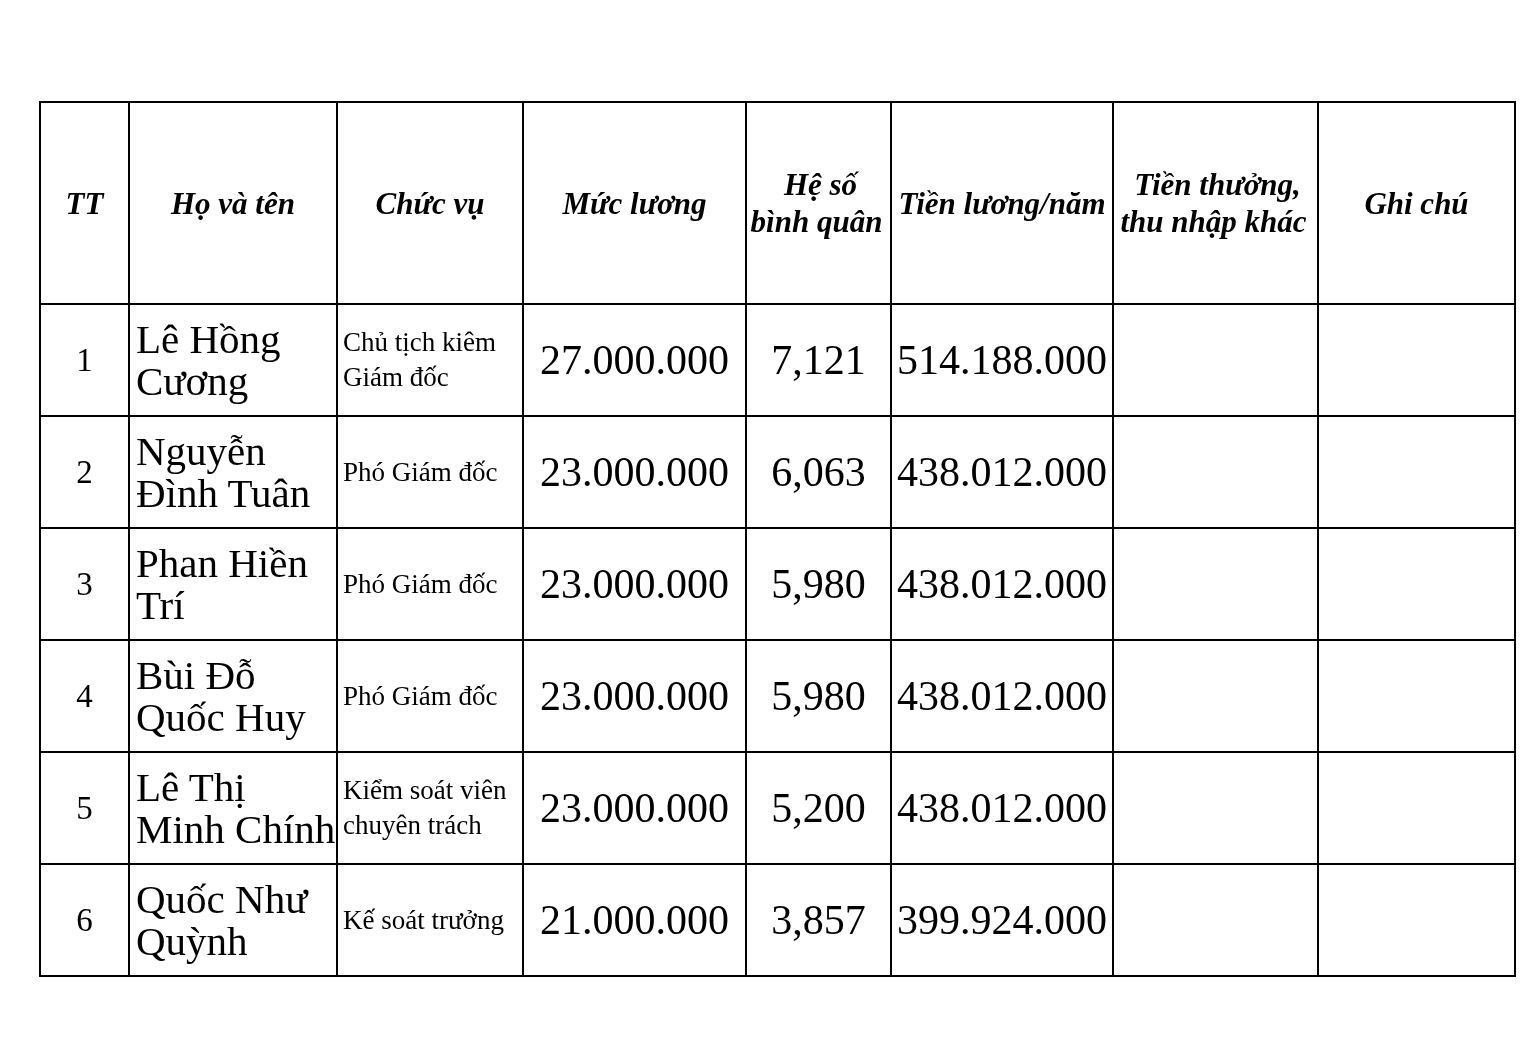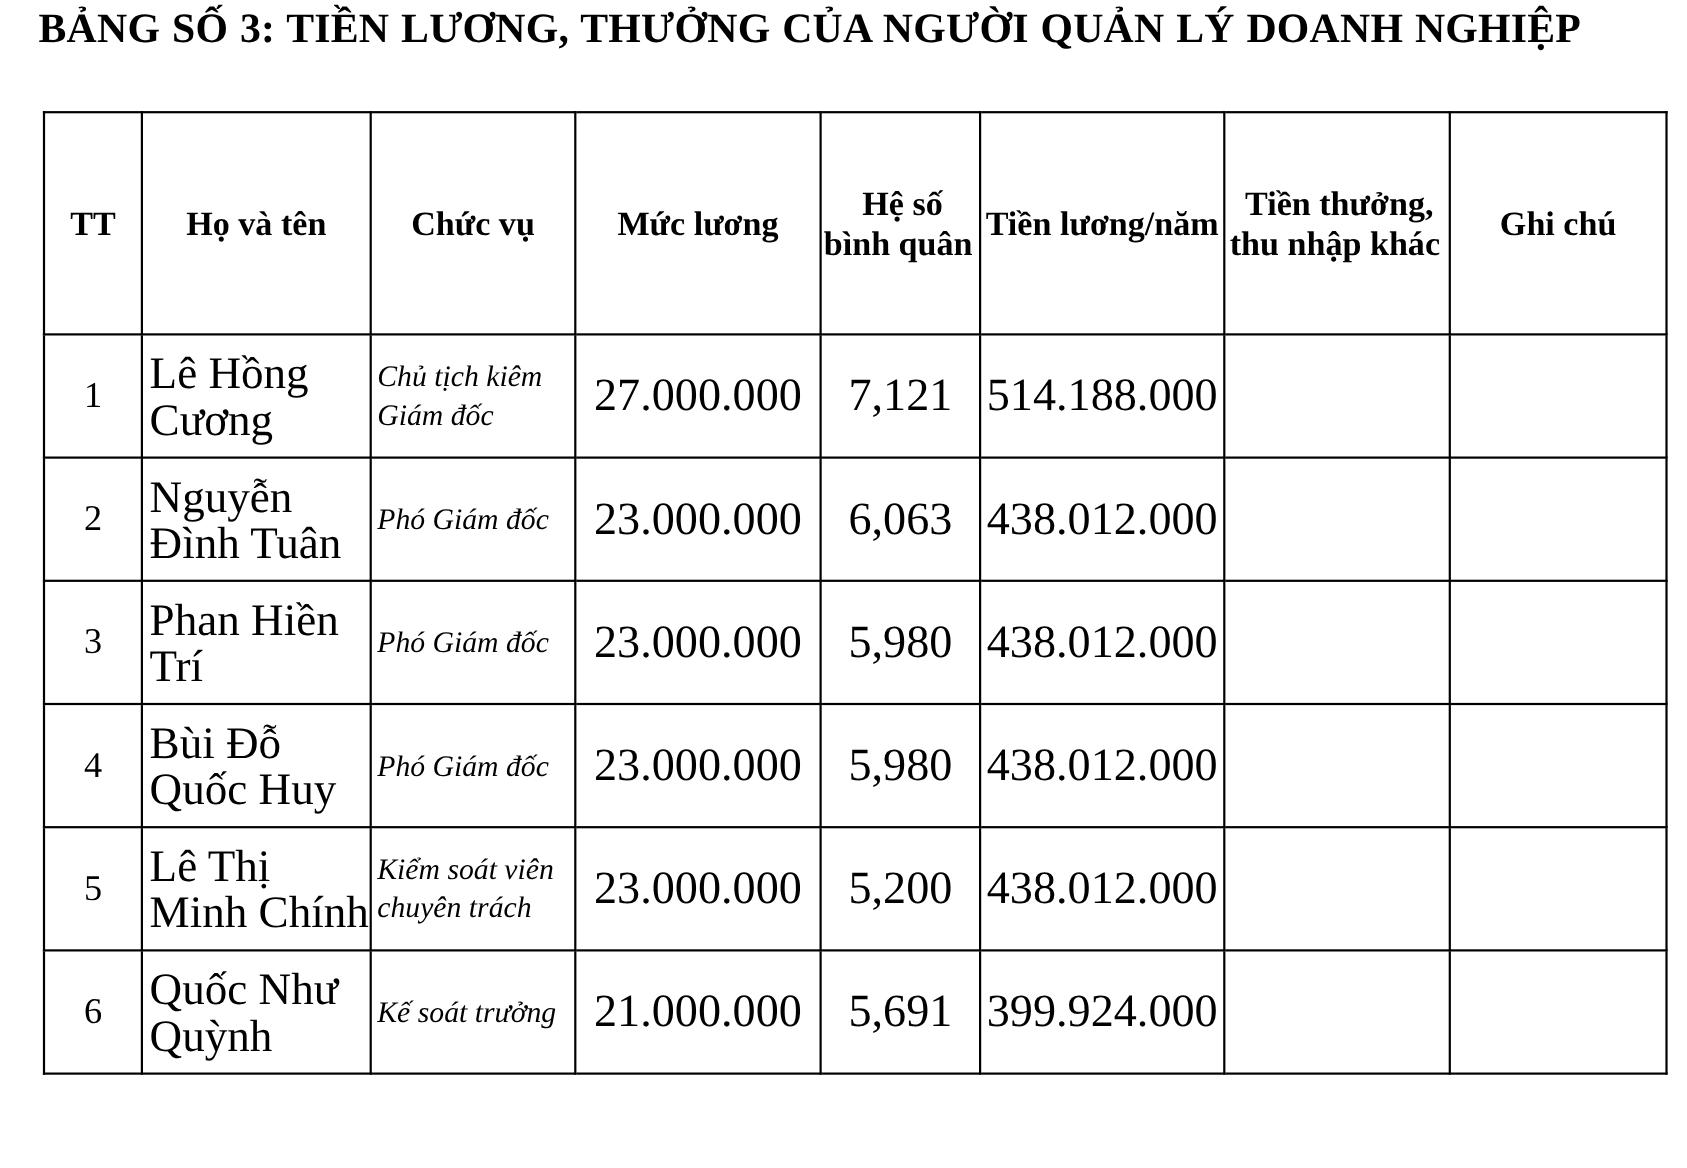--- a/index.html
+++ b/index.html
@@ -56,21 +56,21 @@
   .col-tt       { width: 89px; }
   .col-name     { width: 208px; }
   .col-position { width: 186px; }
   .col-salary   { width: 223px; }
   .col-coef     { width: 145px; }
   .col-annual   { width: 222px; }
   .col-bonus    { width: 205px; }
   .col-note     { width: 197px; }
 
   
-  thead tr { height: 202px; }
+  thead tr { height: 202px; font-style: italic; }
   thead th {
     font-weight: bold;
     font-size: 31px;
     line-height: 37px;
     text-align: center;
   }
   thead th .hcell {
     padding: 0 4px;
   }
 
@@ -103,29 +103,27 @@
     font-size: 42px;
   }
   .cell-empty { }
 
   .cell-inner {
     display: block;
   }
   .pos-inner {
     display: block;
     position: relative;
-    font-style: italic;
   }
 </style>
 </head>
 <body>
 
 <div class="page">
 
-  <div class="doc-title">BẢNG SỐ 3: TIỀN LƯƠNG, THƯỞNG CỦA NGƯỜI QUẢN LÝ DOANH NGHIỆP</div>
 
   <table class="salary-table">
     <colgroup>
       <col class="col-tt">
       <col class="col-name">
       <col class="col-position">
       <col class="col-salary">
       <col class="col-coef">
       <col class="col-annual">
       <col class="col-bonus">
@@ -281,21 +279,21 @@
         <td class="cell-name">
             <span class="cell-inner">Quốc Như Quỳnh</span>
           </td>
         <td class="cell-position">
             <span class="pos-inner">Kế soát trưởng</span>
           </td>
         <td class="cell-num">
             <span class="cell-inner">21.000.000</span>
           </td>
         <td class="cell-num">
-            <span class="cell-inner">5,691</span>
+            <span class="cell-inner">3,857</span>
           </td>
         <td class="cell-num">
             <span class="cell-inner">399.924.000</span>
           </td>
         <td class="cell-num cell-empty">
             <span class="cell-inner"></span>
           </td>
         <td class="cell-num cell-empty">
             <span class="cell-inner"></span>
           </td>

